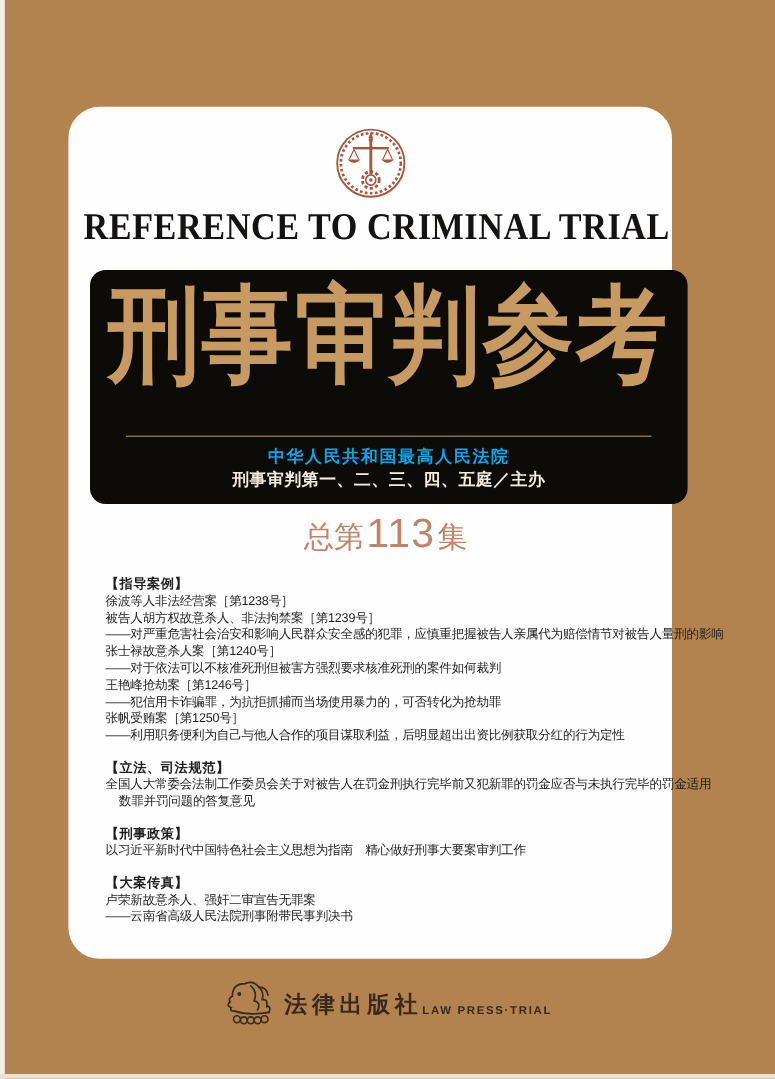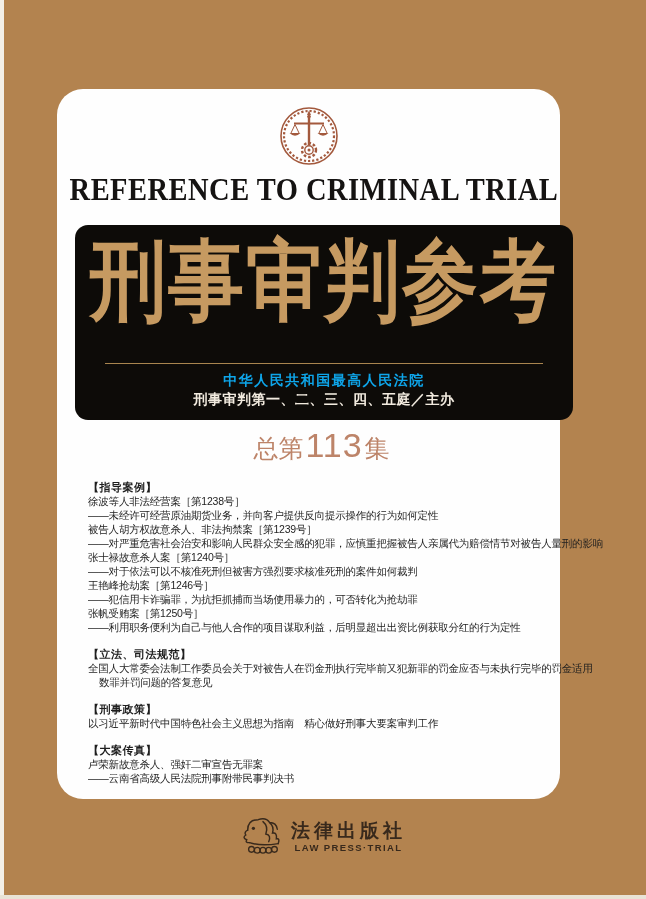--- a/index.html
+++ b/index.html
@@ -76,21 +76,21 @@
   }
   .line{font-size:10.5px;line-height:14px;white-space:nowrap;letter-spacing:-.2px;}
   .line.wrap{padding-left:11px;}
 
   
   .publisher{
     position:absolute;left:0;right:0;top:814px;
     display:flex;justify-content:center;align-items:center;gap:7px;
     color:#38291c;
   }
-  .pub-text{display:flex;flex-direction:column;align-items:center;}
+  .pub-text{display:flex;flex-direction:row;align-items:flex-end;}
   .pub-cn{font-size:19px;font-weight:700;letter-spacing:4px;line-height:22px;white-space:nowrap;}
   .pub-en{font-size:9.5px;font-weight:700;letter-spacing:1.4px;line-height:12px;white-space:nowrap;}
 </style>
 </head>
 <body>
 
 <div class="edge-left"></div>
 <div class="edge-bottom"></div>
 
 <div class="panel">
@@ -127,21 +127,20 @@
   <div class="issue">
     <span class="cjk">总第</span>
     <span class="num">113</span>
     <span class="cjk">集</span>
   </div>
 
   <div class="contents">
       <div class="section">
         <div class="sec-header">【指导案例】</div>
         <div class="line case">徐波等人非法经营案［第1238号］</div>
-        <div class="line sub">——未经许可经营原油期货业务，并向客户提供反向提示操作的行为如何定性</div>
         <div class="line case">被告人胡方权故意杀人、非法拘禁案［第1239号］</div>
         <div class="line sub">——对严重危害社会治安和影响人民群众安全感的犯罪，应慎重把握被告人亲属代为赔偿情节对被告人量刑的影响</div>
         <div class="line case">张士禄故意杀人案［第1240号］</div>
         <div class="line sub">——对于依法可以不核准死刑但被害方强烈要求核准死刑的案件如何裁判</div>
         <div class="line case">王艳峰抢劫案［第1246号］</div>
         <div class="line sub">——犯信用卡诈骗罪，为抗拒抓捕而当场使用暴力的，可否转化为抢劫罪</div>
         <div class="line case">张帆受贿案［第1250号］</div>
         <div class="line sub">——利用职务便利为自己与他人合作的项目谋取利益，后明显超出出资比例获取分红的行为定性</div>
       </div>
       <div class="section">

